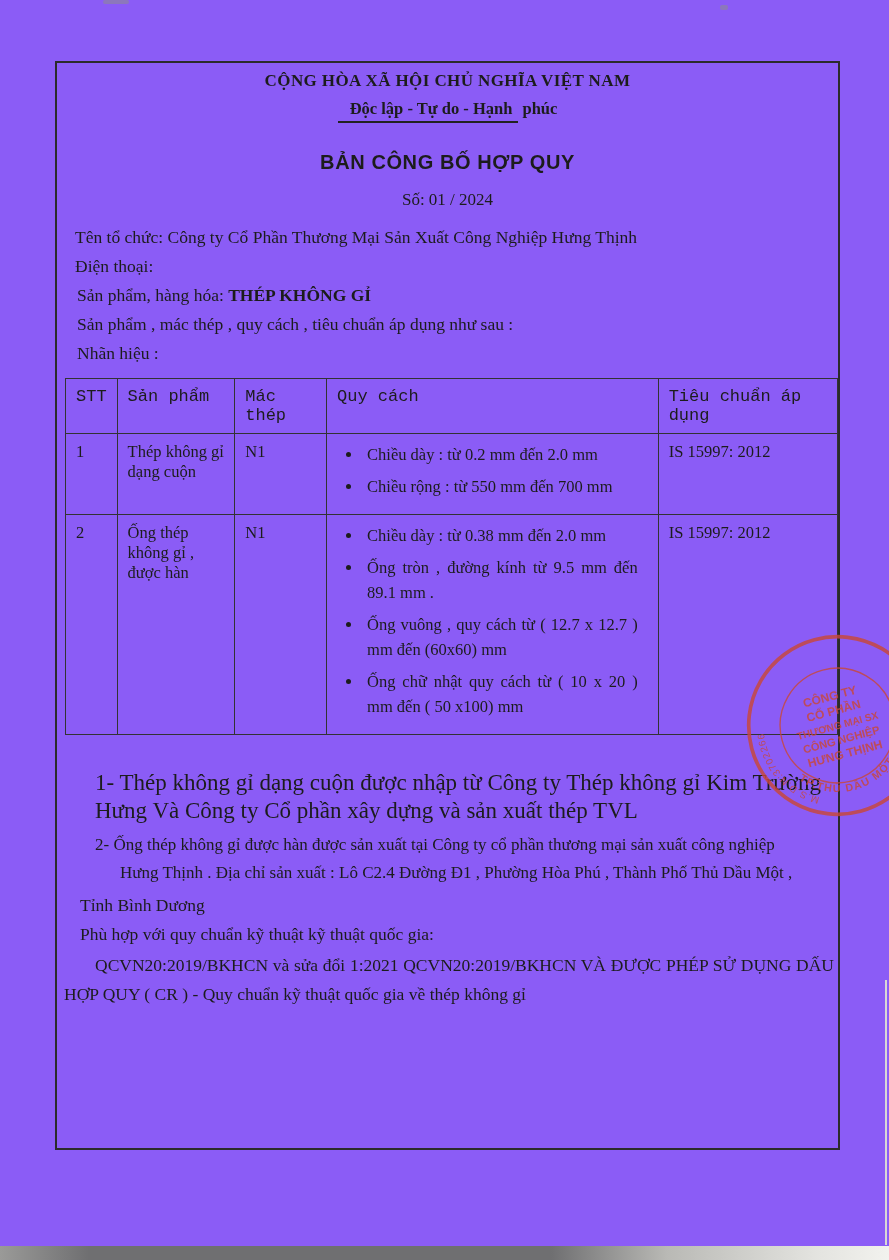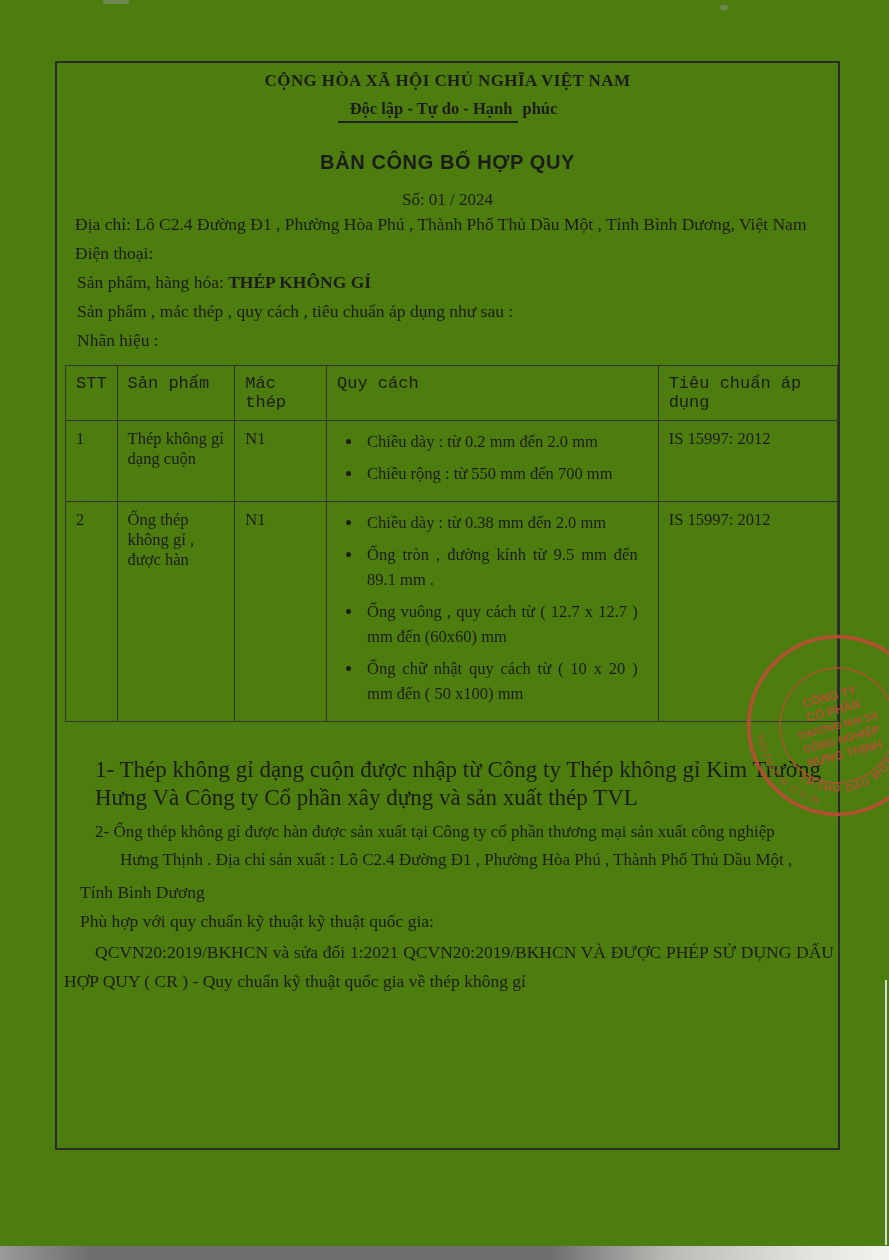--- a/index.html
+++ b/index.html
@@ -1,21 +1,21 @@
 <!DOCTYPE html>
 <html><head>
 <meta charset="utf-8">
 <style>
   * { margin:0; padding:0; box-sizing:border-box; }
   html,body { background:#ffffff; }
   .page {
     position:relative;
     width:889px; height:1260px;
     margin:0 auto;
-    background:#4d7c0f;
+    background:#8b5cf6;
     font-family:"Liberation Serif", serif;
     color:#1c1c1c;
     overflow:hidden;
   }
   .frame {
     position:absolute;
     left:55px; top:61px;
     width:785px; height:1089px;
     border:2px solid #2b2b2b;
     padding-top:8px;
@@ -145,21 +145,21 @@
 
     <div class="nat-title">CỘNG HÒA XÃ HỘI CHỦ NGHĨA VIỆT NAM</div>
     <div class="nat-motto">
       <span class="underlined">Độc lập - Tự do - Hạnh</span>
       <span>phúc</span>
     </div>
 
     <div class="doc-title">BẢN CÔNG BỐ HỢP QUY</div>
     <div class="doc-number">Số: 01 / 2024</div>
 
-    <p class="para">Địa chỉ: Lô C2.4 Đường Đ1 , Phường Hòa Phú , Thành Phố Thủ Dầu Một , Tỉnh Bình Dương, Việt Nam</p>
+    <p class="para first">Tên tổ chức: Công ty Cổ Phần Thương Mại Sản Xuất Công Nghiệp Hưng Thịnh</p>
     <p class="para">Điện thoại:</p>
     <p class="para indented"><span>Sản phẩm, hàng hóa: </span><span class="bold">THÉP KHÔNG GỈ</span></p>
     <p class="para indented">Sản phẩm , mác thép , quy cách , tiêu chuẩn áp dụng như sau :</p>
     <p class="para indented">Nhãn hiệu :</p>
 
     <table class="spec">
       <colgroup>
         <col style="width:50px">
           <col style="width:118px">
           <col style="width:92px">

